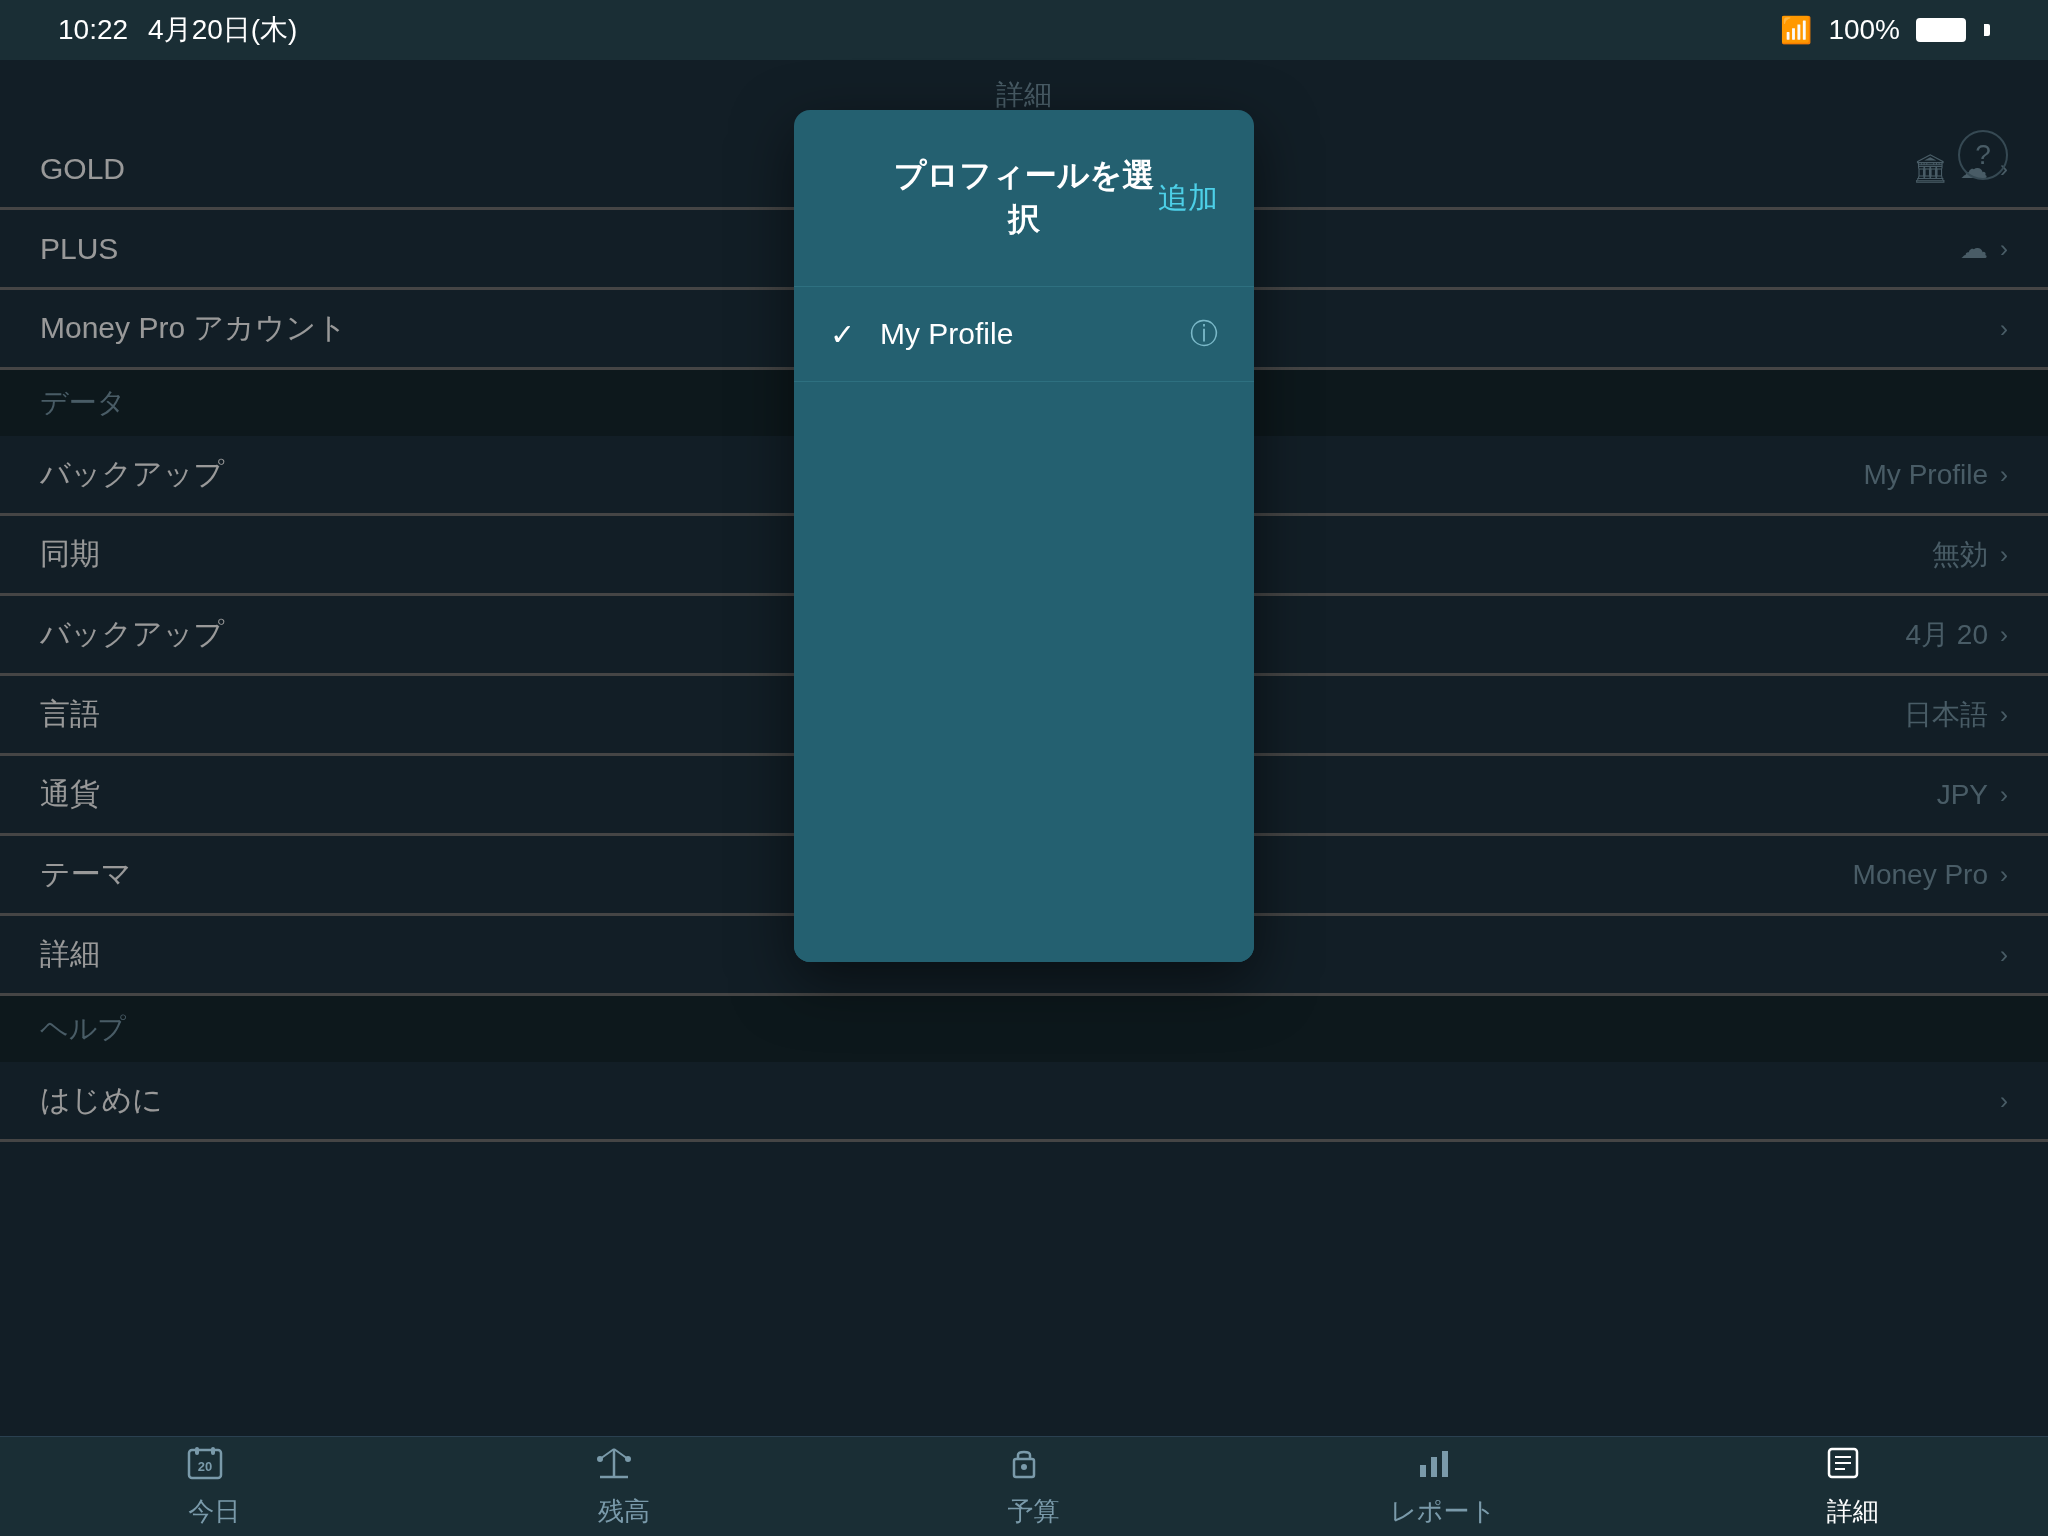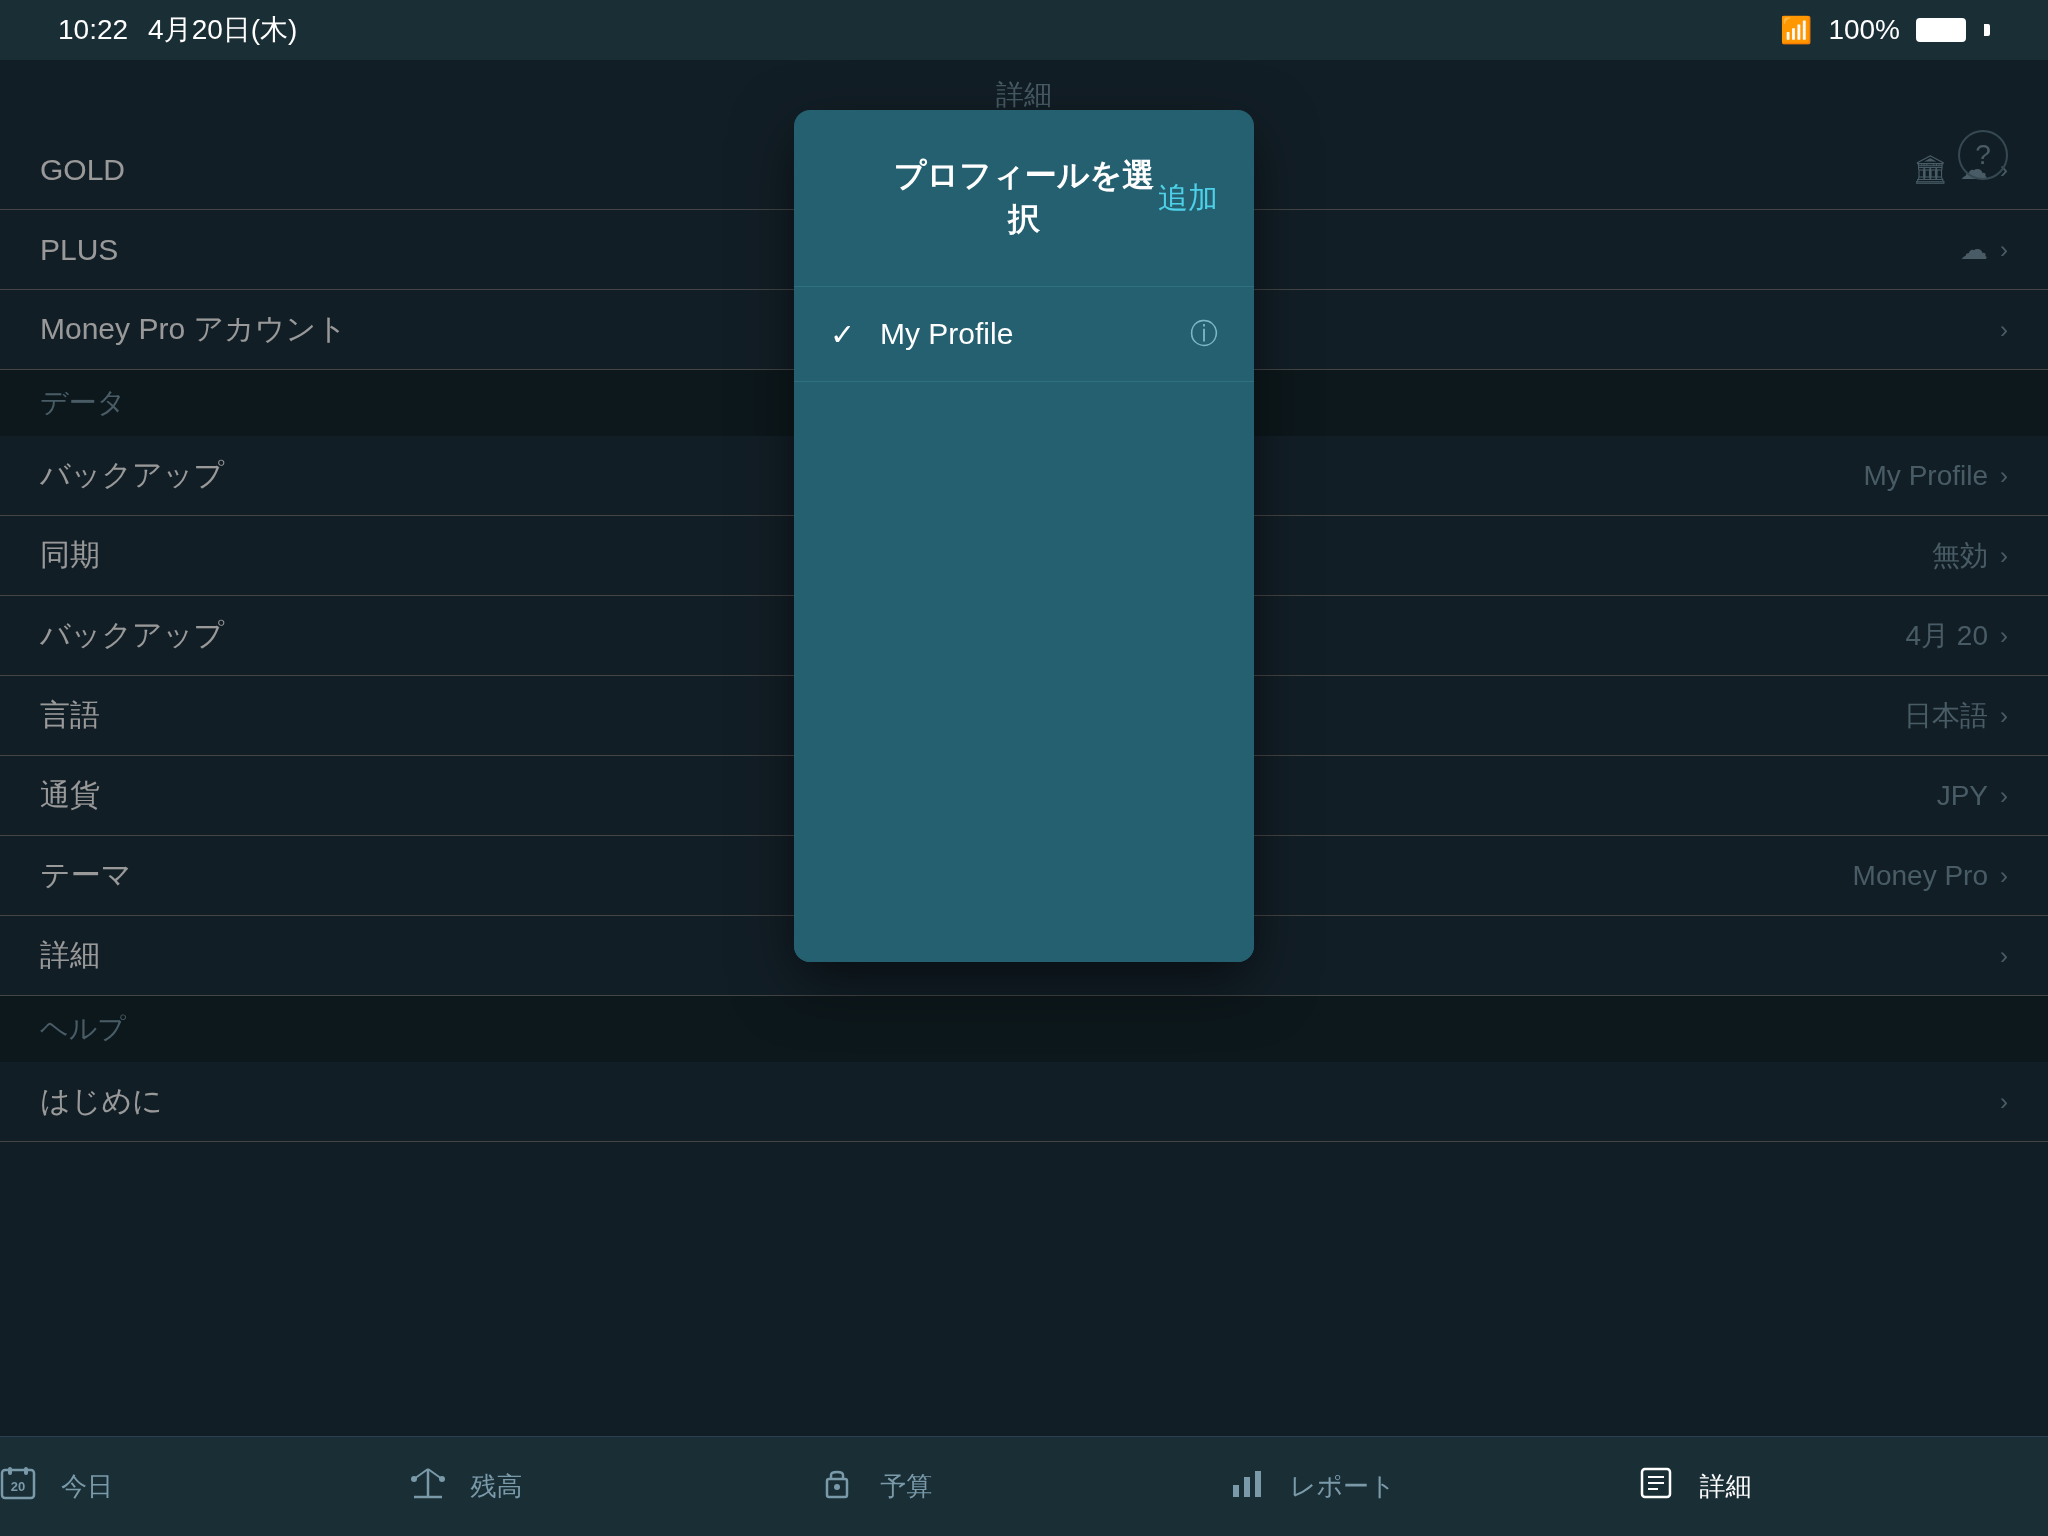--- a/index.html
+++ b/index.html
@@ -112,21 +112,21 @@
       font-size: 28px;
       font-weight: 500;
     }
 
     .settings-row {
       display: flex;
       align-items: center;
       justify-content: space-between;
       padding: 0 40px;
       height: 80px;
-      border-bottom: 1px solid #737373;
+      border-bottom: 3px solid #737373;
       background-color: #1e3340;
       cursor: pointer;
     }
 
     .row-left {
       display: flex;
       align-items: center;
       gap: 20px;
       color: #ffffff;
       font-size: 30px;
@@ -247,21 +247,21 @@
       height: 100px;
       background-color: #1a2e35;
       display: flex;
       align-items: center;
       justify-content: space-around;
       border-top: 1px solid #2a4050;
     }
 
     .tab-item {
       display: flex;
-      flex-direction: row;
+      flex-direction: column;
       align-items: center;
       gap: 6px;
       cursor: pointer;
       flex: 1;
     }
 
     .tab-icon {
       font-size: 30px;
       color: #7a9aaa;
     }

